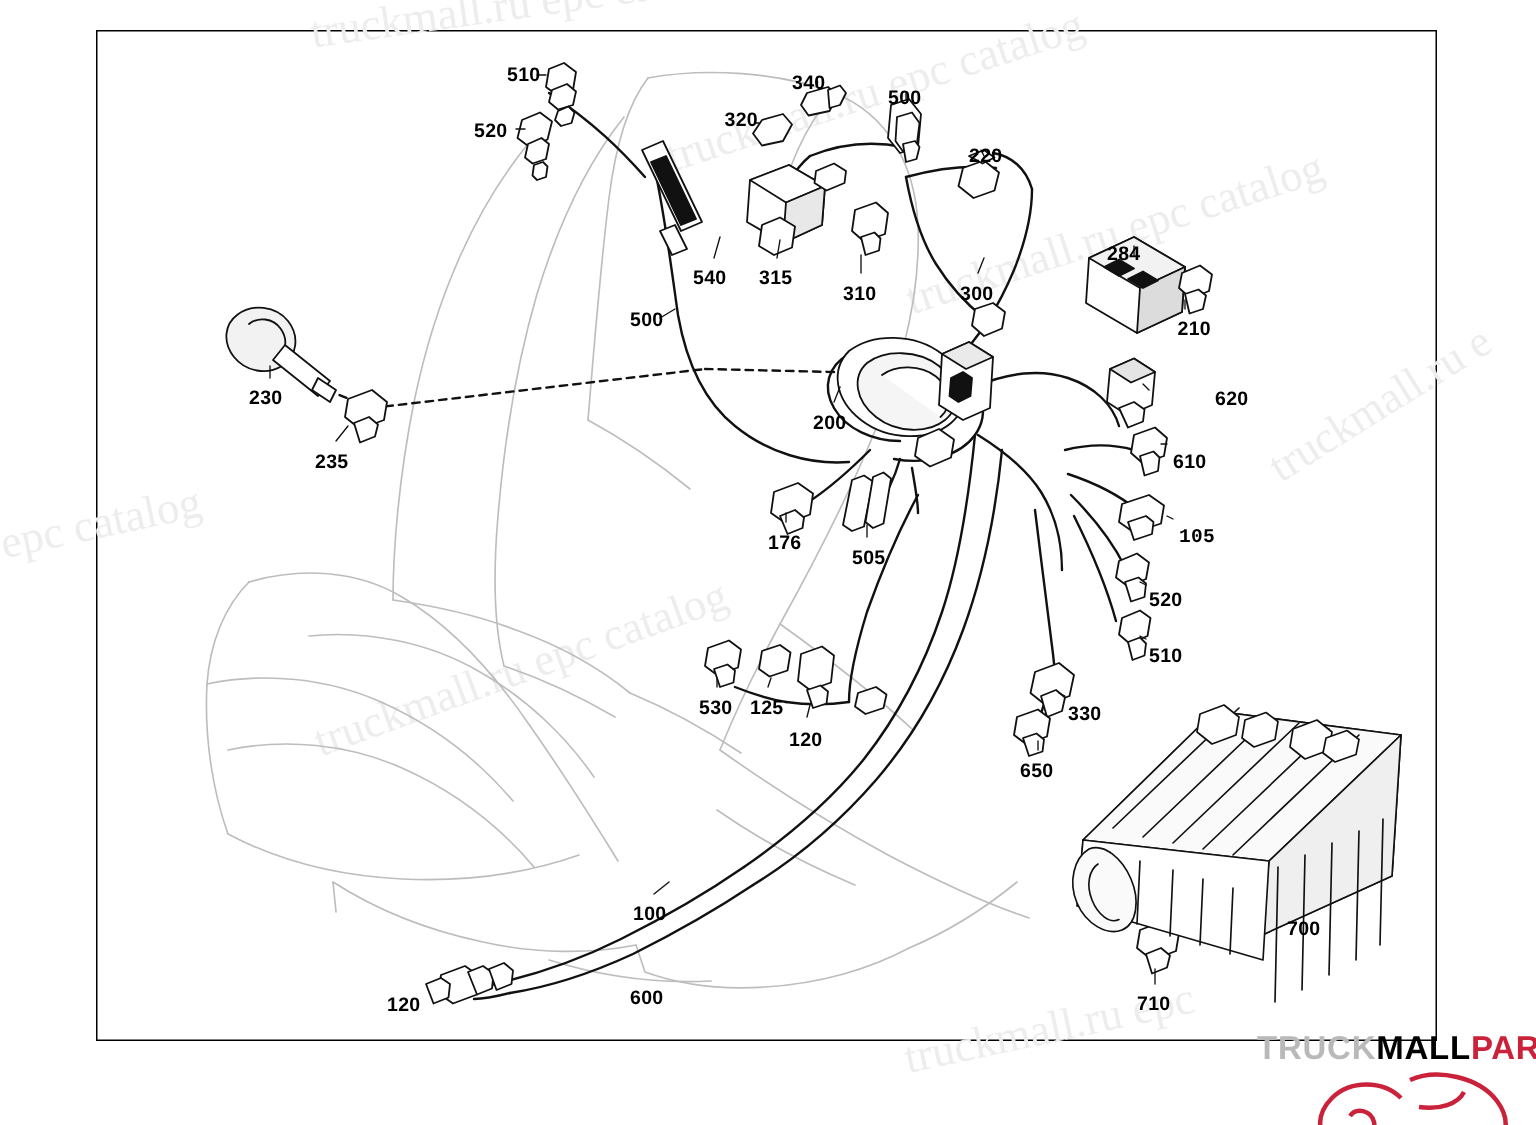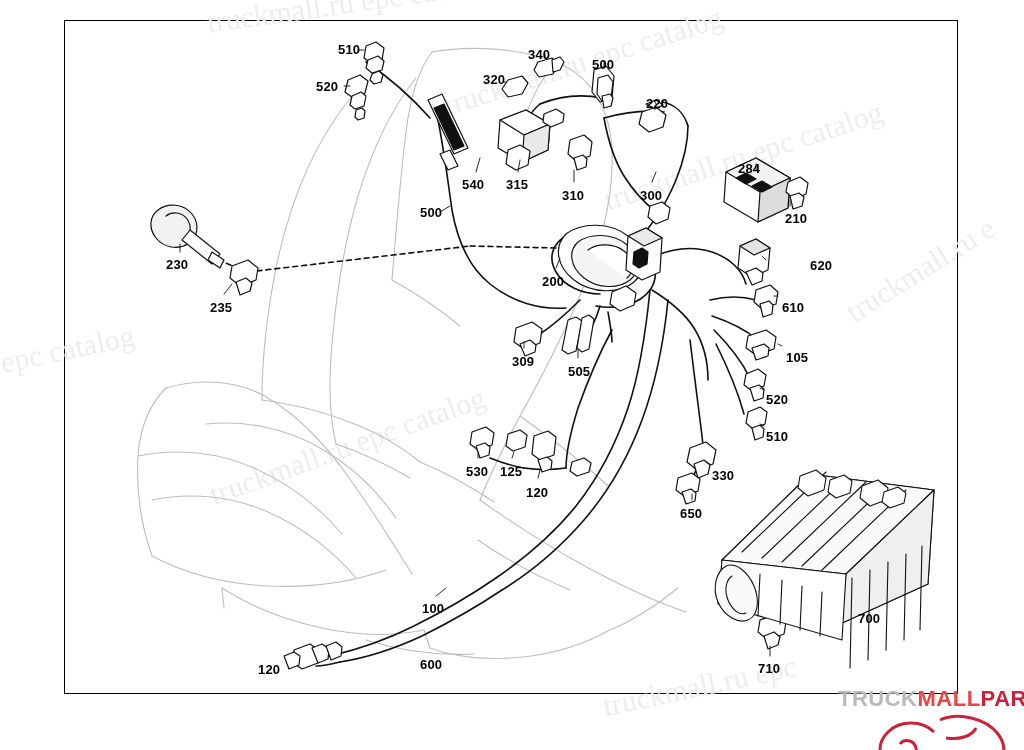--- a/index.html
+++ b/index.html
@@ -64,21 +64,21 @@
   .brand .bt {
     position: absolute;
     left: 0;
     top: 2px;
     font-family: "Liberation Sans", sans-serif;
     font-size: 22px;
     font-weight: bold;
     letter-spacing: 0.5px;
   }
   .brand .bt .truck { color: #b9b9b9; }
-  .brand .bt .mall { color: #ef4444; }
+  .brand .bt .mall { color: #000000; }
   .brand .bt .parts { color: #c9223a; }
 </style>
 </head>
 <body>
 
 <div id="stage">
 
   <div class="frame"></div>
 
   <div id="watermarks">
@@ -369,22 +369,22 @@
       <div class="callout" style="left: 506px; top: 177px;">315</div>
       <div class="callout" style="left: 562px; top: 188px;">310</div>
       <div class="callout" style="left: 640px; top: 188px;">300</div>
       <div class="callout" style="left: 785px; top: 211px;">210</div>
       <div class="callout" style="left: 420px; top: 205px;">500</div>
       <div class="callout" style="left: 166px; top: 257px;">230</div>
       <div class="callout" style="left: 210px; top: 300px;">235</div>
       <div class="callout" style="left: 542px; top: 274px;">200</div>
       <div class="callout" style="left: 810px; top: 258px;">620</div>
       <div class="callout" style="left: 782px; top: 300px;">610</div>
-      <div class="callout" style="left: 786px; top: 350px;">105</div>
-      <div class="callout" style="left: 512px; top: 354px;">309</div>
+      <div class="callout" style="left: 786px; top: 350px; font-family: Liberation Mono, monospace;">105</div>
+      <div class="callout" style="left: 512px; top: 354px;">176</div>
       <div class="callout" style="left: 568px; top: 364px;">505</div>
       <div class="callout" style="left: 766px; top: 392px;">520</div>
       <div class="callout" style="left: 766px; top: 429px;">510</div>
       <div class="callout" style="left: 466px; top: 464px;">530</div>
       <div class="callout" style="left: 500px; top: 464px;">125</div>
       <div class="callout" style="left: 526px; top: 485px;">120</div>
       <div class="callout" style="left: 712px; top: 468px;">330</div>
       <div class="callout" style="left: 680px; top: 506px;">650</div>
       <div class="callout" style="left: 422px; top: 601px;">100</div>
       <div class="callout" style="left: 420px; top: 657px; text-align: right;">600</div>

